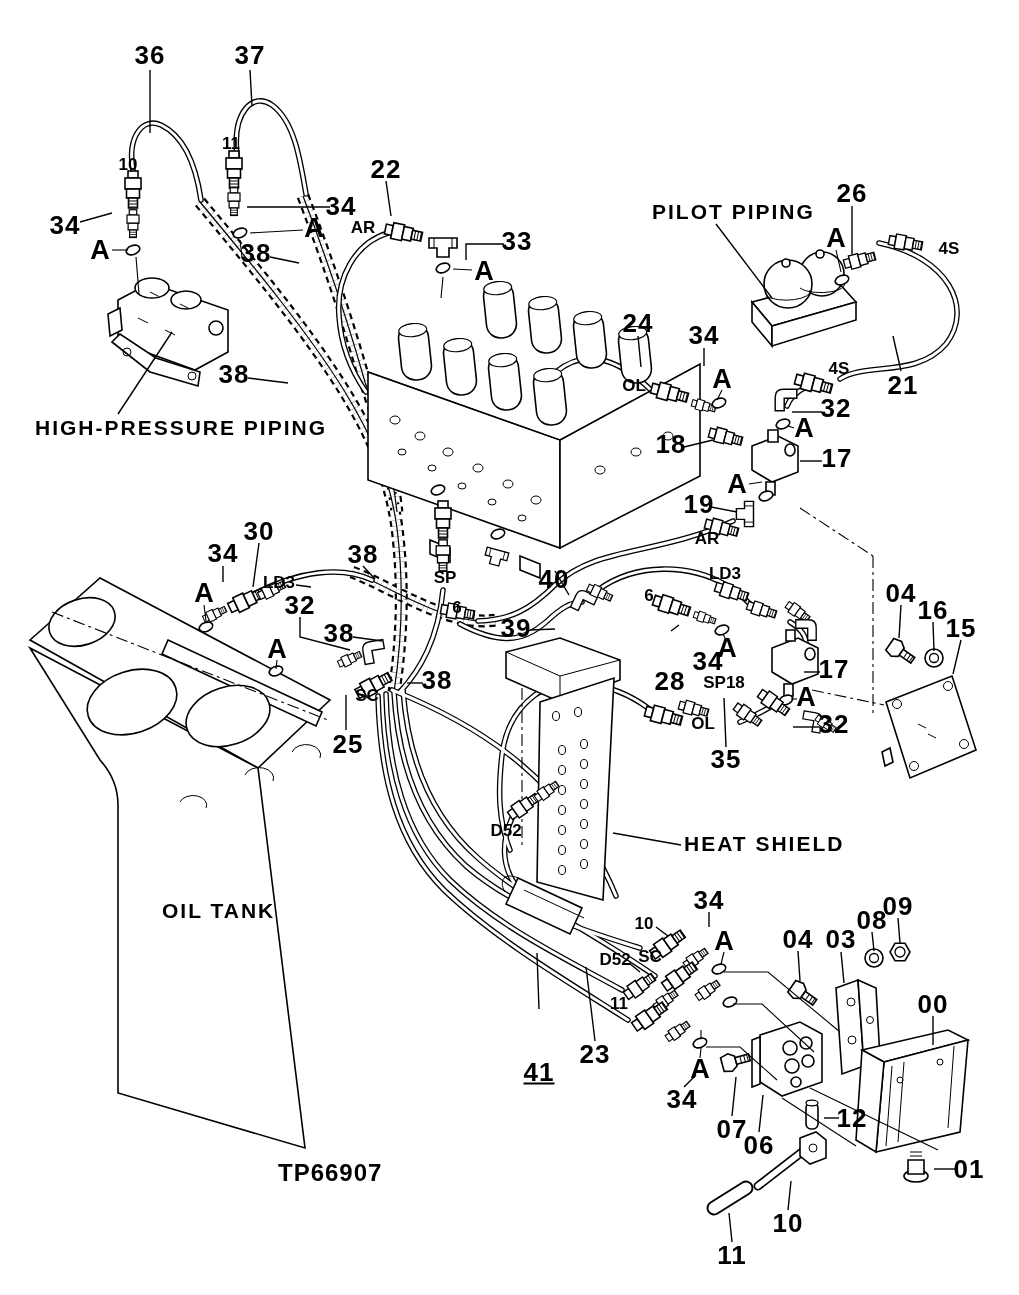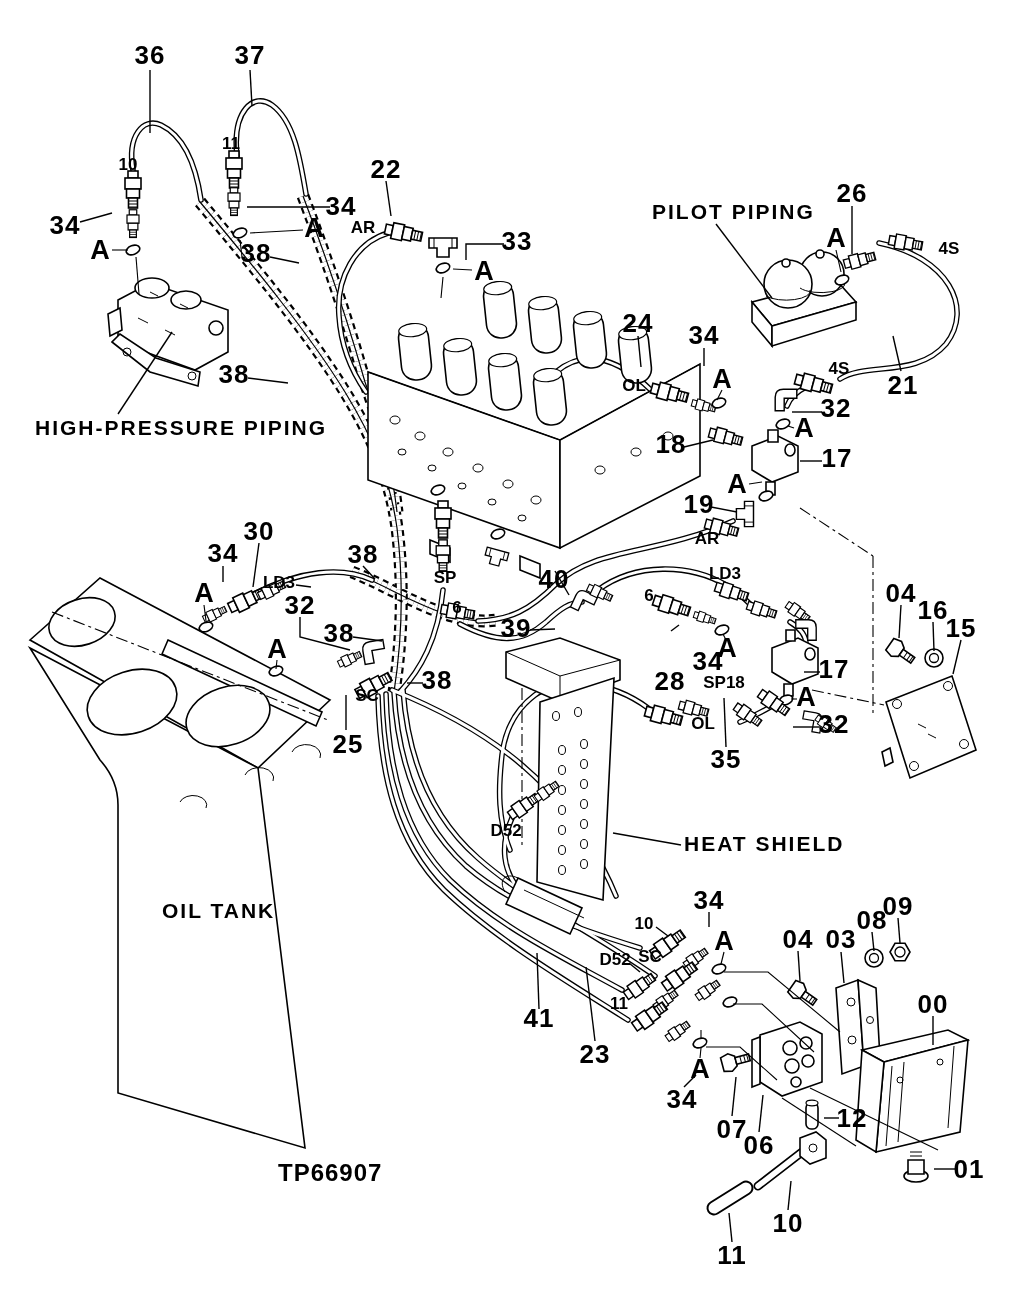--- a/index.html
+++ b/index.html
@@ -487,21 +487,21 @@
       <span class="callout" style="left: 554px; top: 559px; margin-top: 20px;">40</span>
       <span class="callout" style="left: 516px; top: 628px;">39</span>
       <span class="callout" style="left: 670px; top: 644px; margin-top: 37px;">28</span>
       <span class="callout" style="left: 708px; top: 661px;">34</span>
       <span class="callout" style="left: 834px; top: 669px;">17</span>
       <span class="callout" style="left: 834px; top: 724px;">32</span>
       <span class="callout" style="left: 726px; top: 759px;">35</span>
       <span class="callout" style="left: 901px; top: 593px;">04</span>
       <span class="callout" style="left: 933px; top: 610px;">16</span>
       <span class="callout" style="left: 961px; top: 628px;">15</span>
-      <span class="callout" style="left: 539px; top: 1018px;">41</span>
+      <span class="callout" style="left: 539px; top: 1072px; text-decoration: underline;">41</span>
       <span class="callout" style="left: 595px; top: 1054px;">23</span>
       <span class="callout" style="left: 709px; top: 900px;">34</span>
       <span class="callout" style="left: 682px; top: 1099px;">34</span>
       <span class="callout" style="left: 732px; top: 1129px;">07</span>
       <span class="callout" style="left: 759px; top: 1145px;">06</span>
       <span class="callout" style="left: 798px; top: 939px;">04</span>
       <span class="callout" style="left: 841px; top: 939px;">03</span>
       <span class="callout" style="left: 872px; top: 920px;">08</span>
       <span class="callout" style="left: 898px; top: 906px;">09</span>
       <span class="callout" style="left: 933px; top: 1004px;">00</span>

